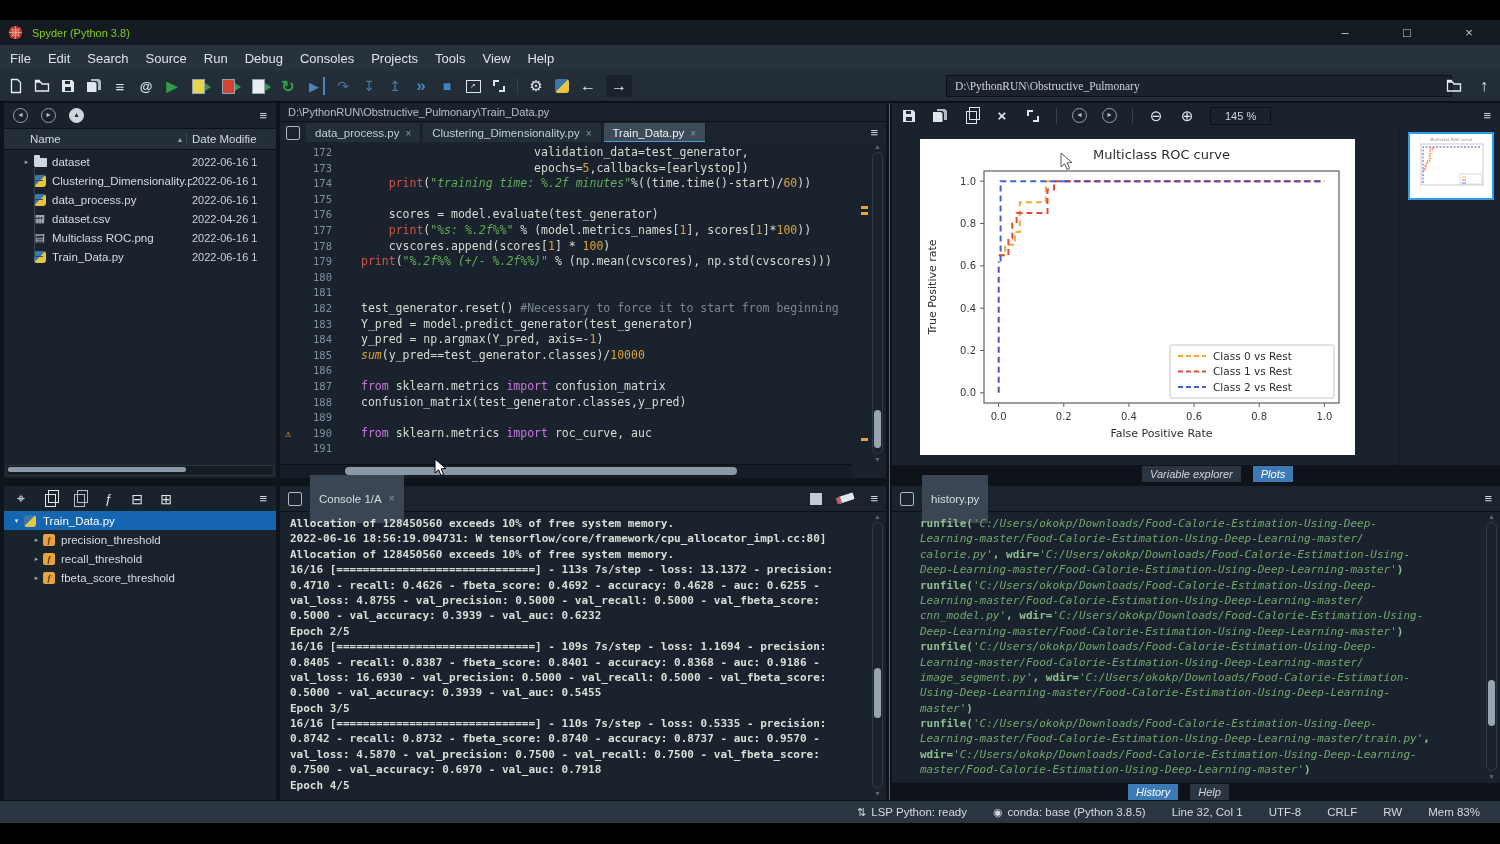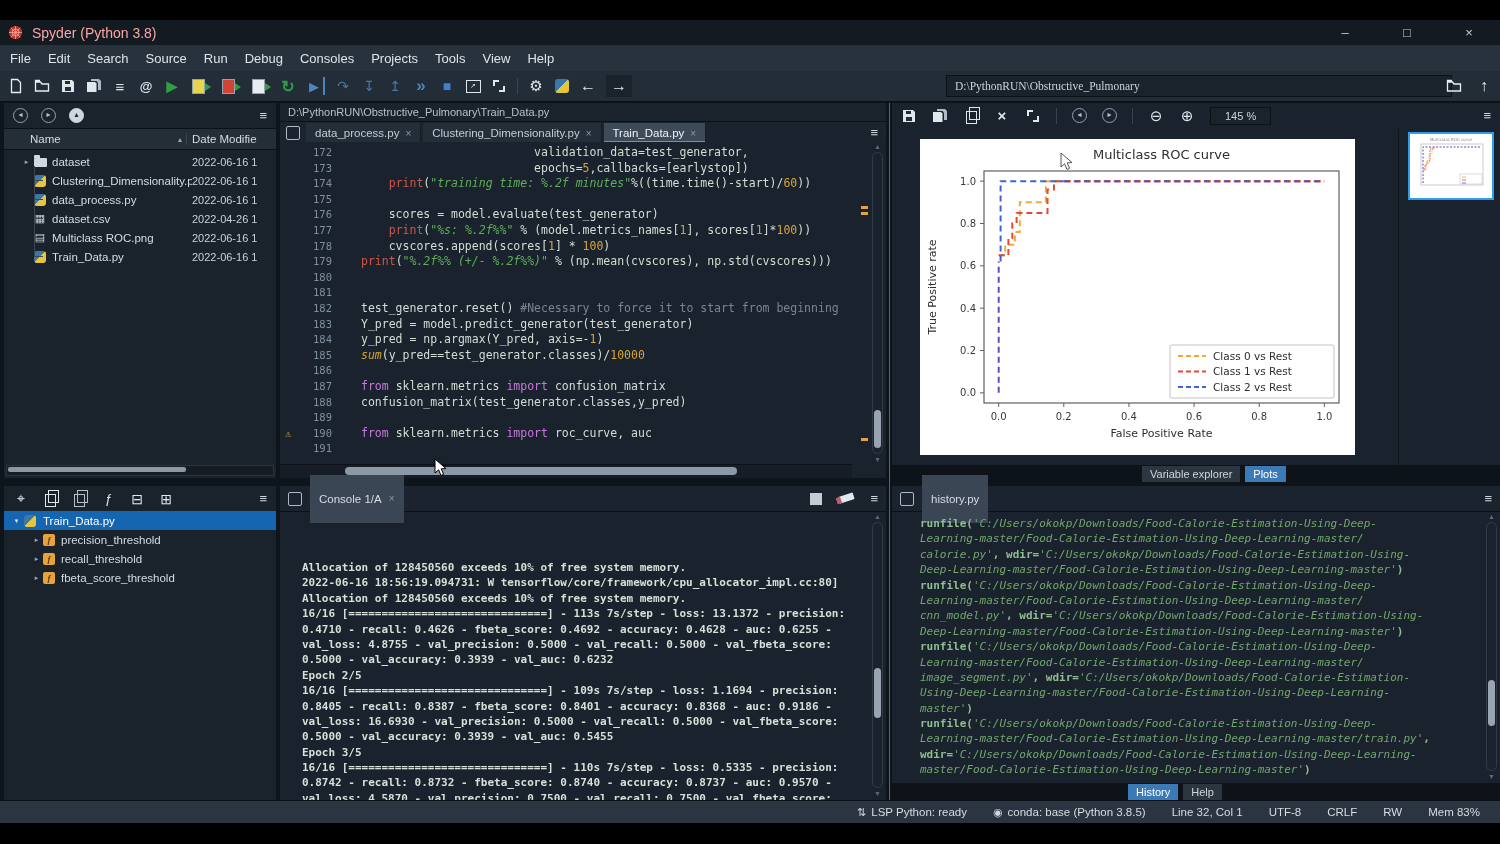--- a/index.html
+++ b/index.html
@@ -3,21 +3,21 @@
 <meta charset="utf-8">
 <style>
   html,body{margin:0;padding:0;}
   body{width:1500px;height:844px;background:#000;position:relative;overflow:hidden;
        font-family:"Liberation Sans",sans-serif;-webkit-font-smoothing:antialiased;}
   #window{position:absolute;top:20px;left:0;width:1500px;height:802px;background:#0e141b;}
 
   
   #titlebar{position:absolute;top:0;left:0;right:0;height:25px;background:#141a22;
             display:flex;align-items:center;gap:8px;padding-left:8px;}
-  #title-text{color:#fca5a5;font-size:14px;}
+  #title-text{color:#84cc16;font-size:11px;}
   #win-controls{position:absolute;right:0;top:0;height:25px;display:flex;}
   .wbtn{width:62px;text-align:center;line-height:25px;color:#c3cbd3;font-size:13px;}
   #menubar{position:absolute;top:25px;left:0;right:0;height:26px;background:#28323d;
            display:flex;align-items:center;gap:17px;padding-left:10px;}
   .menu-item{color:#dde3ea;font-size:13px;}
   #toolbar{position:absolute;top:51px;left:0;right:0;height:30px;background:#232d37;
            border-bottom:1px solid #0b0f14;display:flex;align-items:center;gap:10px;padding-left:8px;}
   .tbtn{min-width:16px;height:18px;display:flex;align-items:center;justify-content:center;
         color:#dfe6ec;font-size:13px;flex:none;}
   .tsep{width:1px;height:16px;background:#39434e;flex:none;}
@@ -116,38 +116,38 @@
   .emark{position:absolute;left:1px;width:7px;height:3px;background:#e8a33d;}
   #edit-vscroll{position:absolute;right:1px;top:39px;width:15px;bottom:14px;}
   .vtrack{position:absolute;left:2px;right:2px;top:10px;bottom:10px;border:1px solid #323c47;border-radius:6px;}
   .varrow{position:absolute;left:0;right:0;text-align:center;color:#5c6875;font-size:7px;}
   .vthumb{position:absolute;left:4px;width:7px;background:#98a4b1;border-radius:4px;}
   #edit-hscroll{position:absolute;left:0;right:34px;bottom:0;height:13px;background:#161d26;border-top:1px solid #0c1117;}
   .hthumb{position:absolute;top:2px;height:8px;background:#8b98a5;border-radius:4px;}
 
   
   #console-pane{left:280px;top:466px;width:606px;height:314px;}
-  #console-out{position:absolute;top:26px;left:0;right:16px;bottom:0;padding:4px 0 0 22px;overflow:hidden;margin-top:44px;}
+  #console-out{position:absolute;top:26px;left:0;right:16px;bottom:0;padding:4px 0 0 10px;overflow:hidden;}
   .conline{height:15.4px;line-height:15.4px;font-family:"DejaVu Sans Mono",monospace;font-size:11px;
            font-weight:600;color:#d9dfd8;white-space:pre;}
   #console-vscroll{position:absolute;right:1px;top:26px;width:15px;bottom:2px;}
   .chead-right{margin-left:auto;display:flex;align-items:center;gap:14px;}
 
   
   #plots-pane{left:892px;top:83px;width:608px;height:362px;}
   #plot-canvas{position:absolute;left:28px;top:36px;width:435px;height:316px;background:#fff;}
   #plot-thumb{position:absolute;left:516px;top:29px;width:82px;height:64px;background:#fff;border:2px solid #2f9ded;}
   #zoom-box{border:1px solid #0c1117;background:#1a222c;color:#cfd6de;font-size:11px;padding:2px 14px;}
   #plots-divider{position:absolute;left:506px;top:26px;bottom:0;width:1px;background:#10161d;}
 
   
   .tabstrip{position:absolute;left:892px;right:0;height:18px;background:#0d1319;display:flex;align-items:center;}
   #strip-top{top:445px;padding-left:250px;}
   #strip-bottom{top:763px;padding-left:236px;}
-  .rtab{font-size:11px;padding:2px 8px;background:#2c3641;color:#cfd6dd;margin-right:5px;}
+  .rtab{font-size:11px;padding:2px 8px;background:#2c3641;color:#cfd6dd;margin-right:12px;font-style:italic;}
   .rtab.active{background:#3c7ab5;color:#fff;}
 
   
   #history-pane{left:892px;top:466px;width:608px;height:297px;}
   #history-out{position:absolute;top:26px;left:0;right:16px;bottom:0;padding:4px 0 0 28px;overflow:hidden;}
   .hline{height:15.4px;line-height:15.4px;font-family:"DejaVu Sans Mono",monospace;font-size:11px;white-space:pre;}
   .tk-c{color:#90bd90;font-weight:bold;} .tk-s{color:#73a56e;font-style:italic;}
   #history-vscroll{position:absolute;right:1px;top:26px;width:15px;bottom:2px;}
 
   

